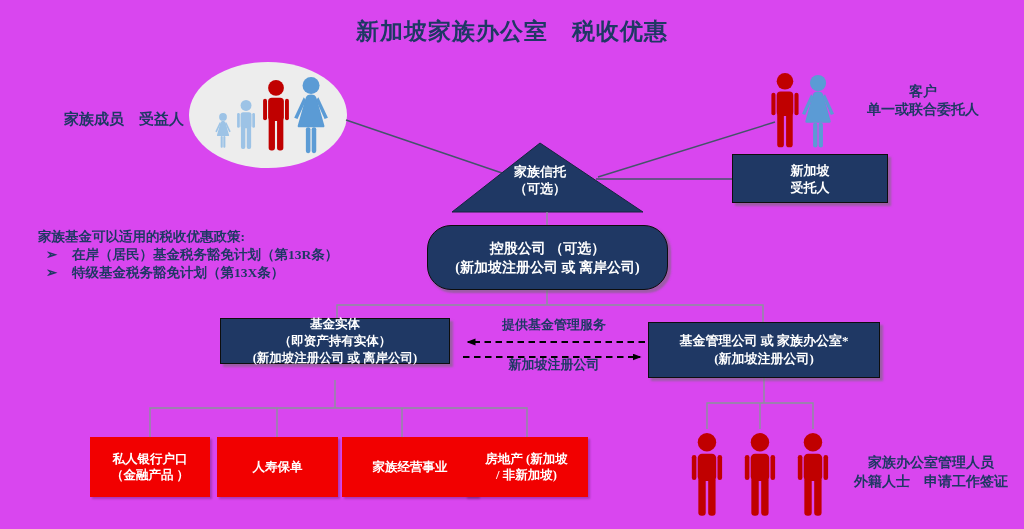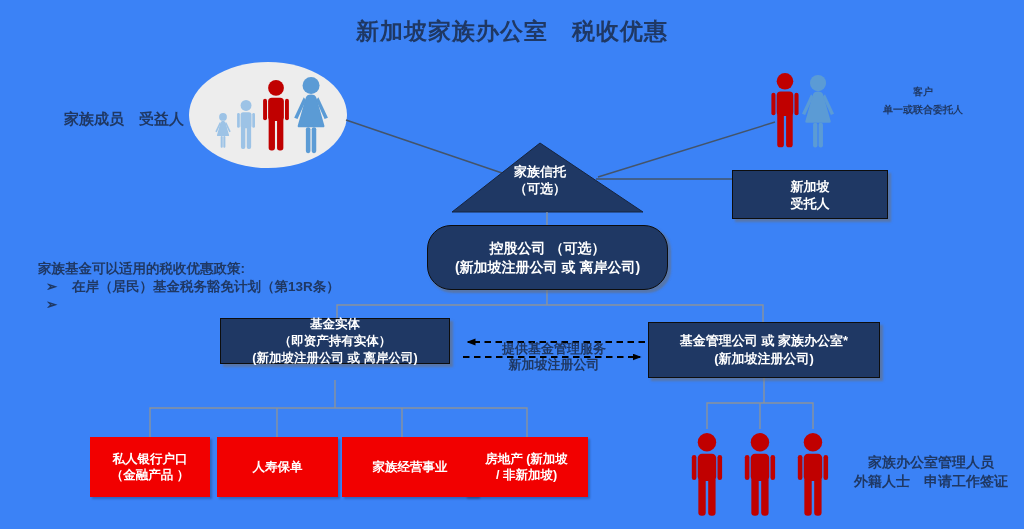--- a/index.html
+++ b/index.html
@@ -1,47 +1,47 @@
 <!DOCTYPE html>
 <html><head>
 <meta charset="utf-8">
 <style>
   html,body{margin:0;padding:0;background:#fff;}
   .canvas{
-    position:relative;width:1024px;height:529px;background:#3b82f6;overflow:hidden;
-    font-family:Liberation Sans, sans-serif;
+    position:relative;width:1024px;height:529px;background:#d946ef;overflow:hidden;
+    font-family:Liberation Serif, serif;
   }
   .layer{position:absolute;left:0;top:0;width:1024px;height:529px;}
   .abs{position:absolute;box-sizing:border-box;}
   .page-title{
     left:0;top:16px;width:1024px;text-align:center;
     font-size:23px;font-weight:bold;color:#1F3864;letter-spacing:1px;
   }
   .lbl{color:#1F3864;font-weight:bold;}
   .family-label{left:64px;top:110px;font-size:15px;}
-  .client-label{left:840px;top:83px;width:166px;text-align:center;font-size:10px;line-height:18px;}
+  .client-label{left:840px;top:83px;width:166px;text-align:center;font-size:14px;line-height:18px;}
   .staff-label{left:852px;top:453px;width:158px;text-align:center;font-size:14px;line-height:19px;}
   .navy-box{
     background:#1F3864;border:1.6px solid #0d0d0d;color:#fff;font-weight:bold;
     display:flex;flex-direction:column;justify-content:center;align-items:center;
     text-align:center;box-shadow:2.5px 2.5px 2px rgba(110,110,110,.55);
   }
-  .trustee-box{left:732px;top:154px;width:156px;height:49px;font-size:13px;line-height:17px;margin-top:16px;}
+  .trustee-box{left:732px;top:154px;width:156px;height:49px;font-size:13px;line-height:17px;}
   .holding-box{left:427px;top:225px;width:241px;height:65px;font-size:14px;line-height:19px;border-radius:24px;}
   .fund-entity-box{left:220px;top:318px;width:230px;height:46px;font-size:12.5px;line-height:17px;}
   .manager-box{left:648px;top:322px;width:232px;height:56px;font-size:13px;line-height:18px;}
   .triangle-label{
     left:470px;top:163px;width:140px;text-align:center;color:#fff;font-weight:bold;
     font-size:13px;line-height:17px;
   }
-  .tax-note{left:38px;top:228px;width:330px;color:#1F3864;font-weight:bold;font-size:13.5px;line-height:18px;margin-top:32px;}
+  .tax-note{left:38px;top:228px;width:330px;color:#1F3864;font-weight:bold;font-size:13.5px;line-height:18px;}
   .tax-item{display:flex;}
   .tax-item .bullet{width:26px;padding-left:8px;flex:none;}
   .flow-label{color:#1F3864;font-weight:bold;font-size:13px;text-align:center;}
-  .flow-top{left:468px;top:340px;width:172px;}
+  .flow-top{left:468px;top:316px;width:172px;}
   .flow-bottom{left:478px;top:356px;width:152px;}
   .red-box{
     background:#F20000;color:#fff;font-weight:bold;text-align:center;
     display:flex;flex-direction:column;justify-content:center;align-items:center;
     font-size:12.5px;line-height:16px;top:437px;height:60px;
     box-shadow:1.5px 2px 2px rgba(0,0,0,.22);
   }
   .asset-0{left:90px;width:120px;}
   .asset-1{left:217px;width:121px;}
   .asset-2{left:342px;width:136px;}
@@ -135,20 +135,21 @@
   </div>
 
   <div class="abs tax-note">
     <div>家族基金可以适用的税收优惠政策:</div>
     <div class="tax-item">
       <span class="bullet">➢</span>
       <span>在岸（居民）基金税务豁免计划（第13R条）</span>
     </div>
     <div class="tax-item">
       <span class="bullet">➢</span>
+      <span>特级基金税务豁免计划（第13X条）</span>
     </div>
   </div>
 
   <div class="abs navy-box fund-entity-box">
     <div>基金实体</div>
     <div>（即资产持有实体）</div>
     <div>(新加坡注册公司 或 离岸公司)</div>
   </div>
 
   <div class="abs navy-box manager-box">

